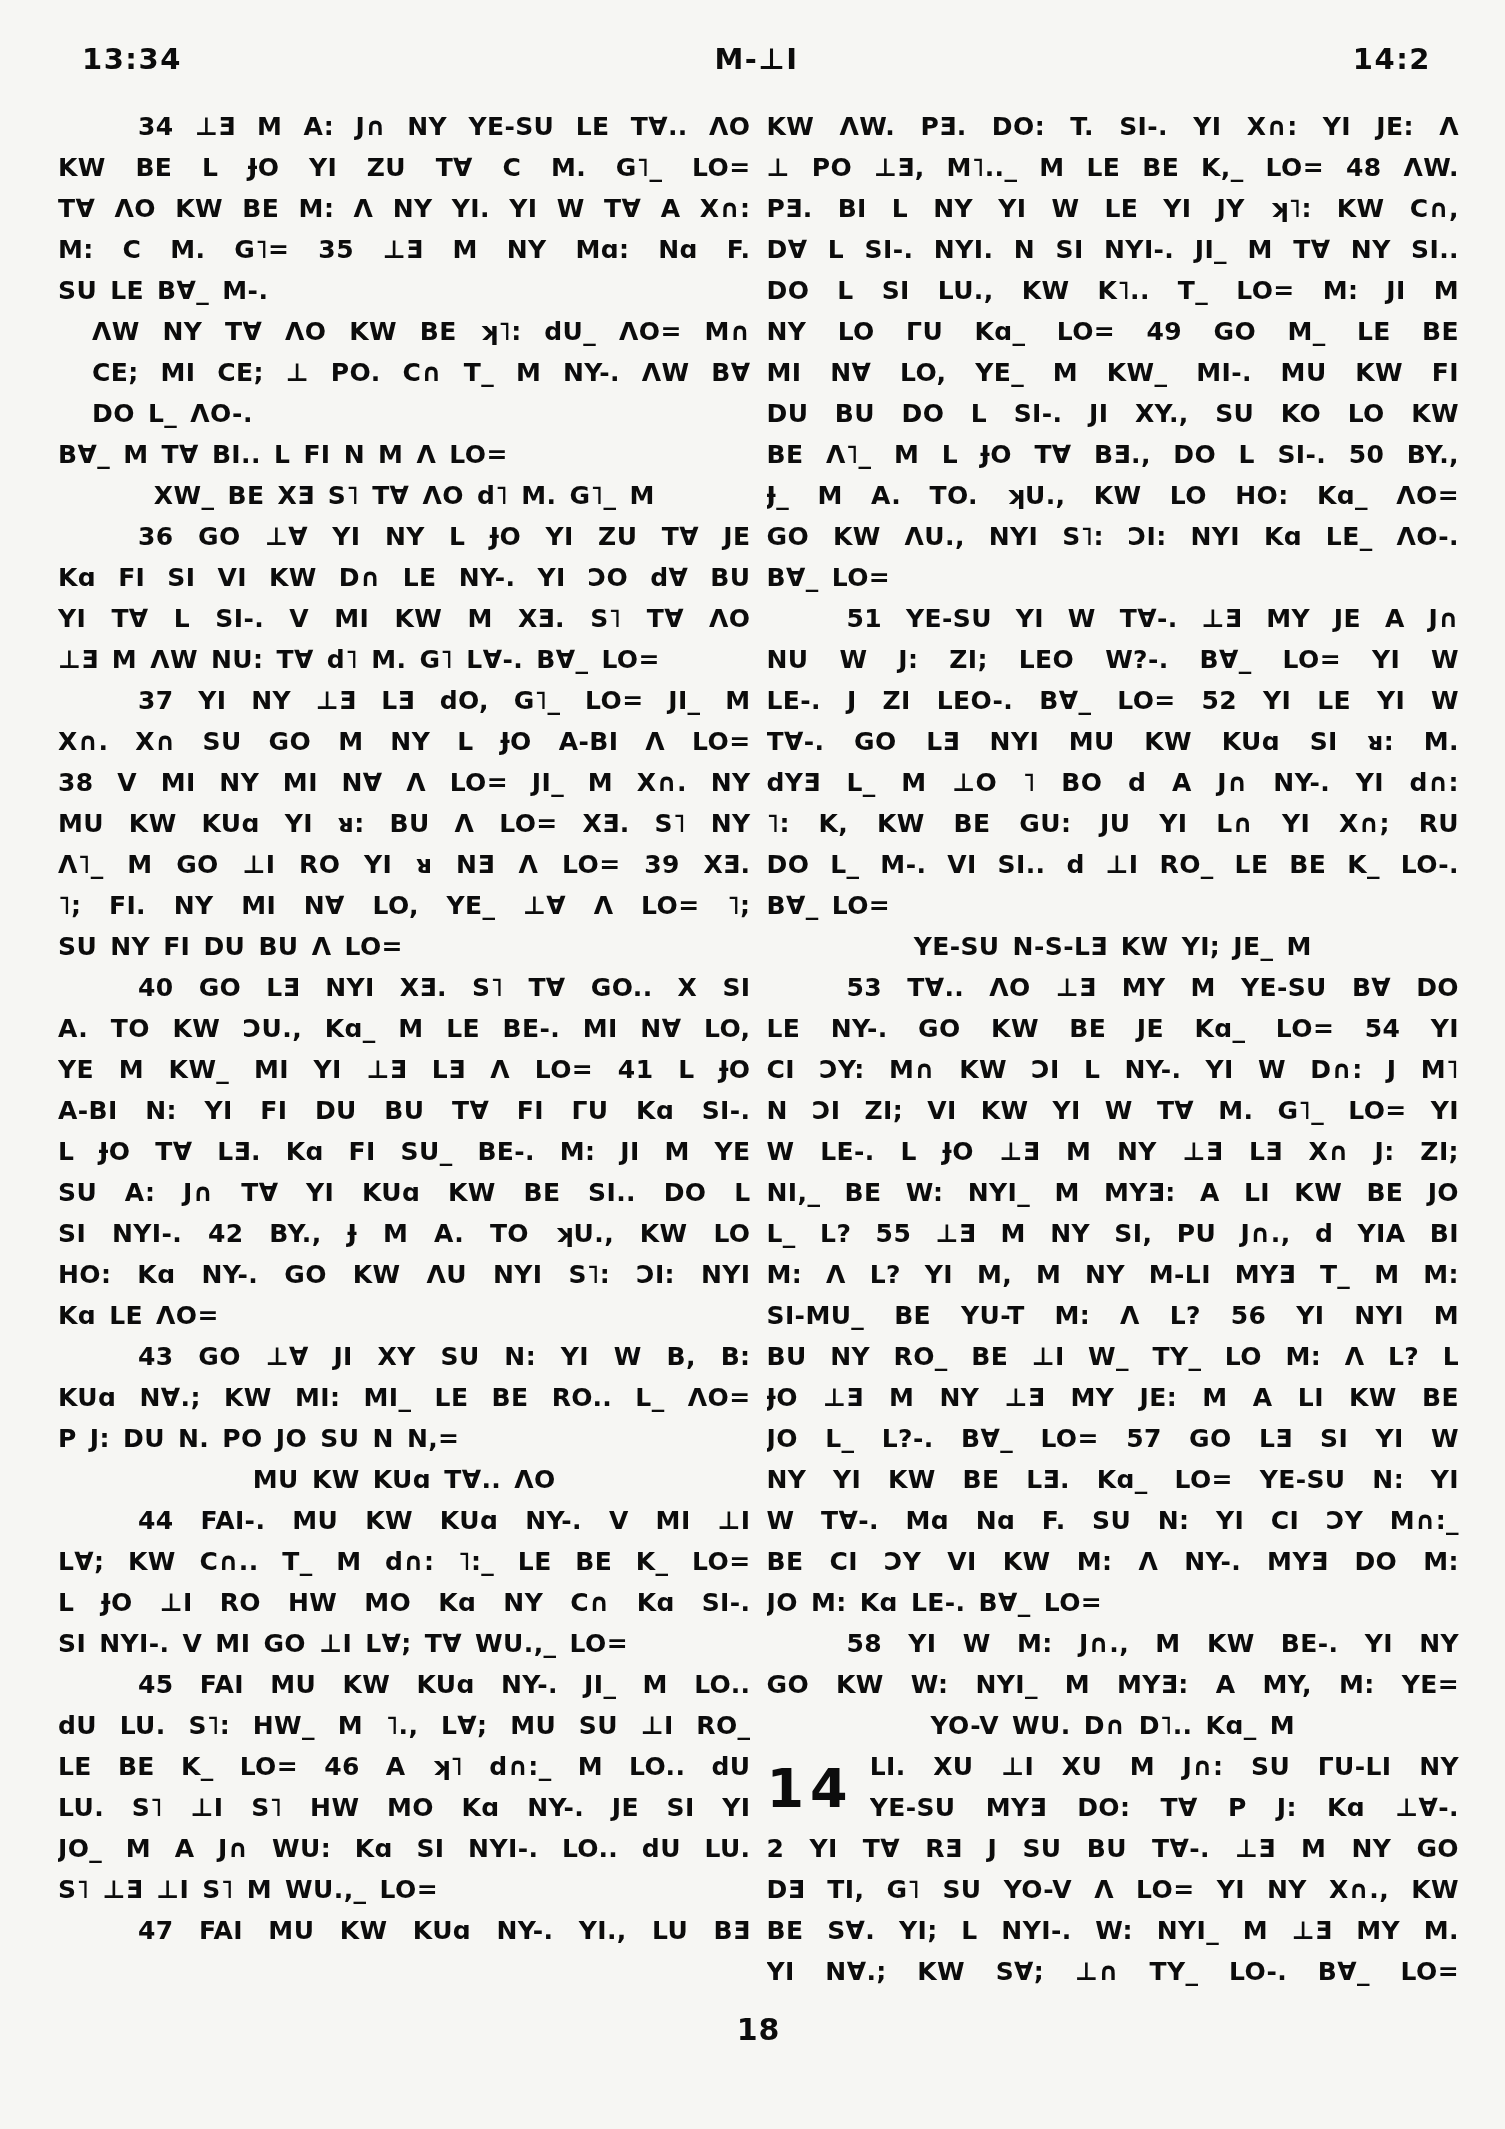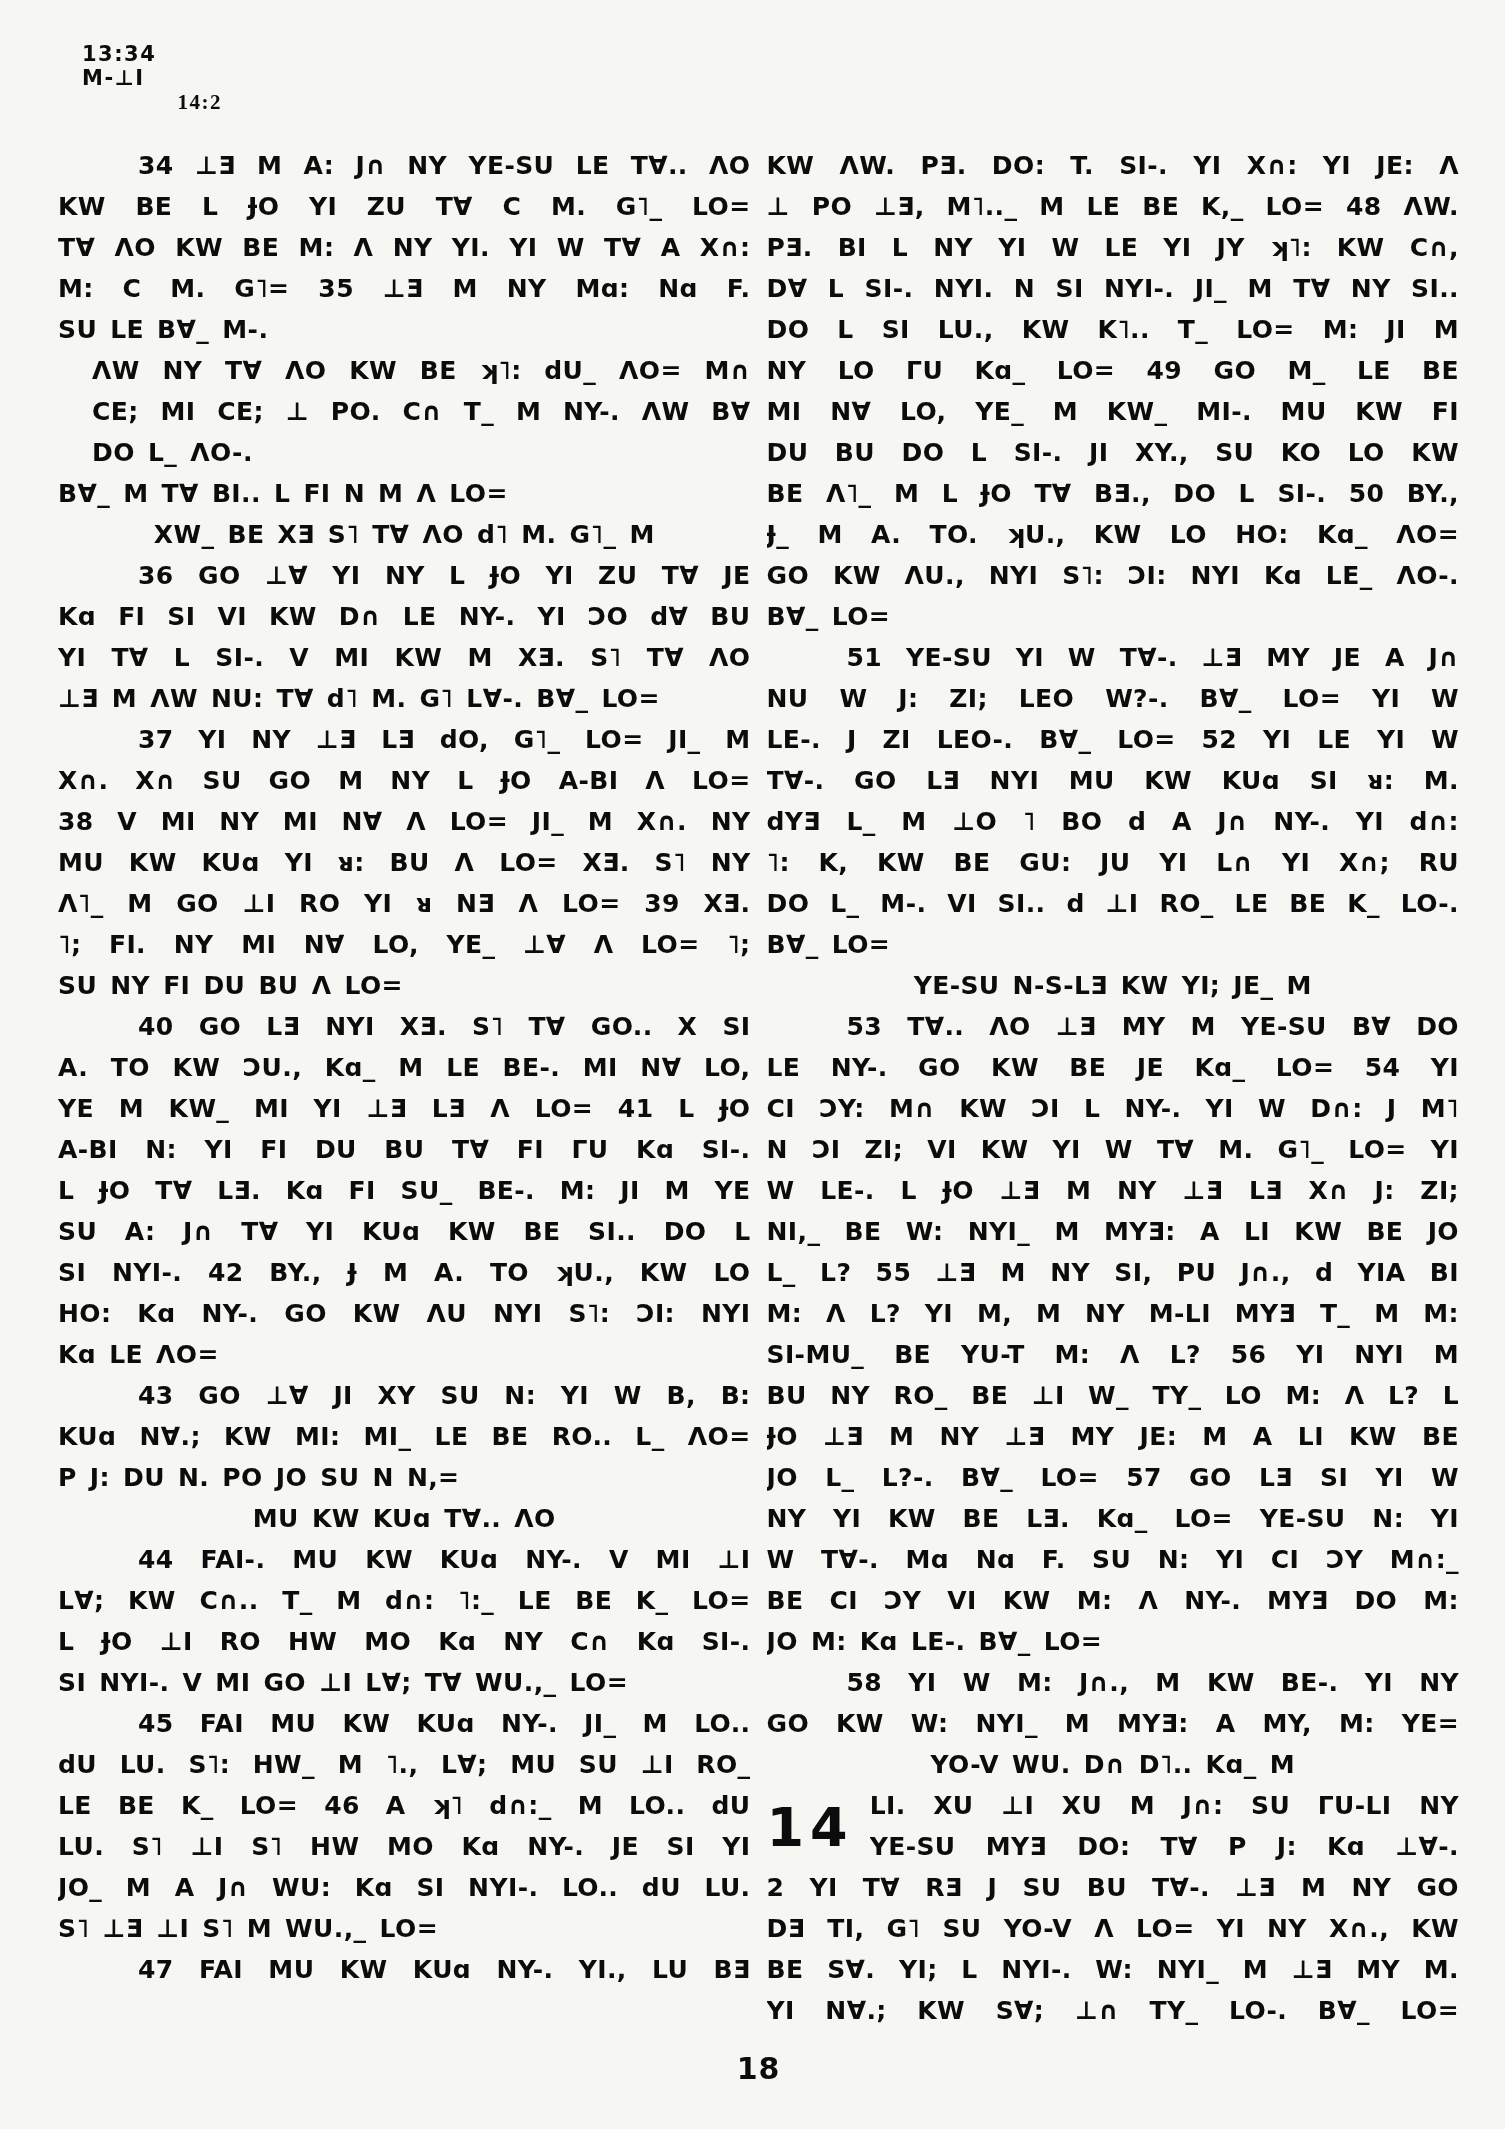--- a/index.html
+++ b/index.html
@@ -7,27 +7,26 @@
     width:1505px;height:2129px;
     background:#f6f6f3;
     font-family:"DejaVu Sans",sans-serif;
     font-weight:bold;
     color:#0c0c0c;
     overflow:hidden;
   }
   .page{padding:42px 46px 0 58px;}
   .hdr{
     display:flex;justify-content:space-between;align-items:baseline;
-    font-size:21px;letter-spacing:1.5px;
+    font-size:29px;letter-spacing:1.5px;
     padding:0 28px 0 24px;
-    flex-direction:column;
   }
   .hdr .c{flex:1;text-align:center;}
   .hdr .l,.hdr .r{width:140px;}
-  .hdr .r{text-align:right;font-family:Liberation Serif, serif;}
+  .hdr .r{text-align:right;}
   .cols{display:flex;gap:16px;margin-top:30px;}
   .col{flex:1;min-width:0;font-size:25px;line-height:41px;letter-spacing:0.4px;word-spacing:4px;}
   .line{
     text-align:justify;
     text-align-last:justify;
     height:41px;overflow:hidden;
     white-space:nowrap;
   }
   .line.end{text-align-last:left;}
   .line.indent{text-indent:80px;}

